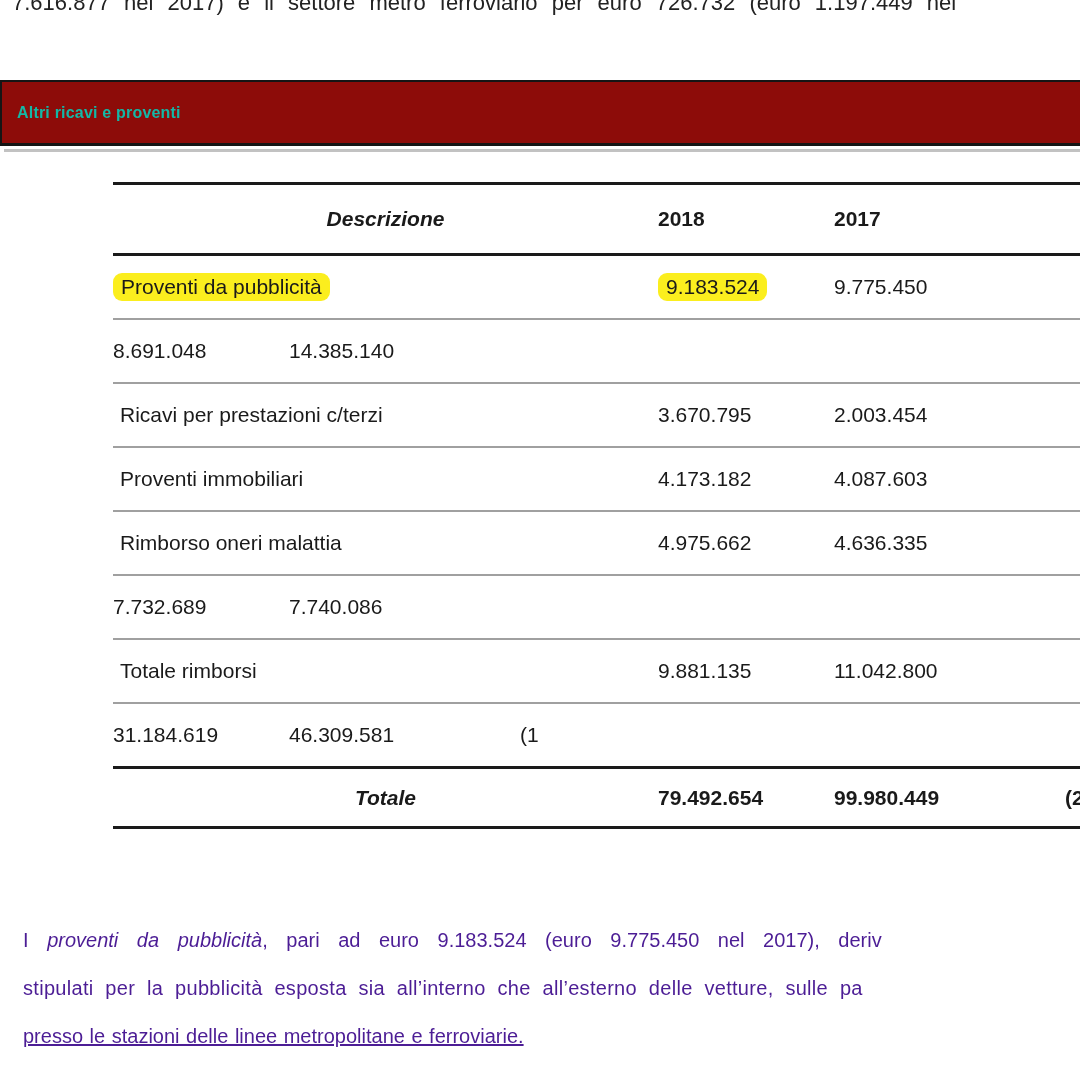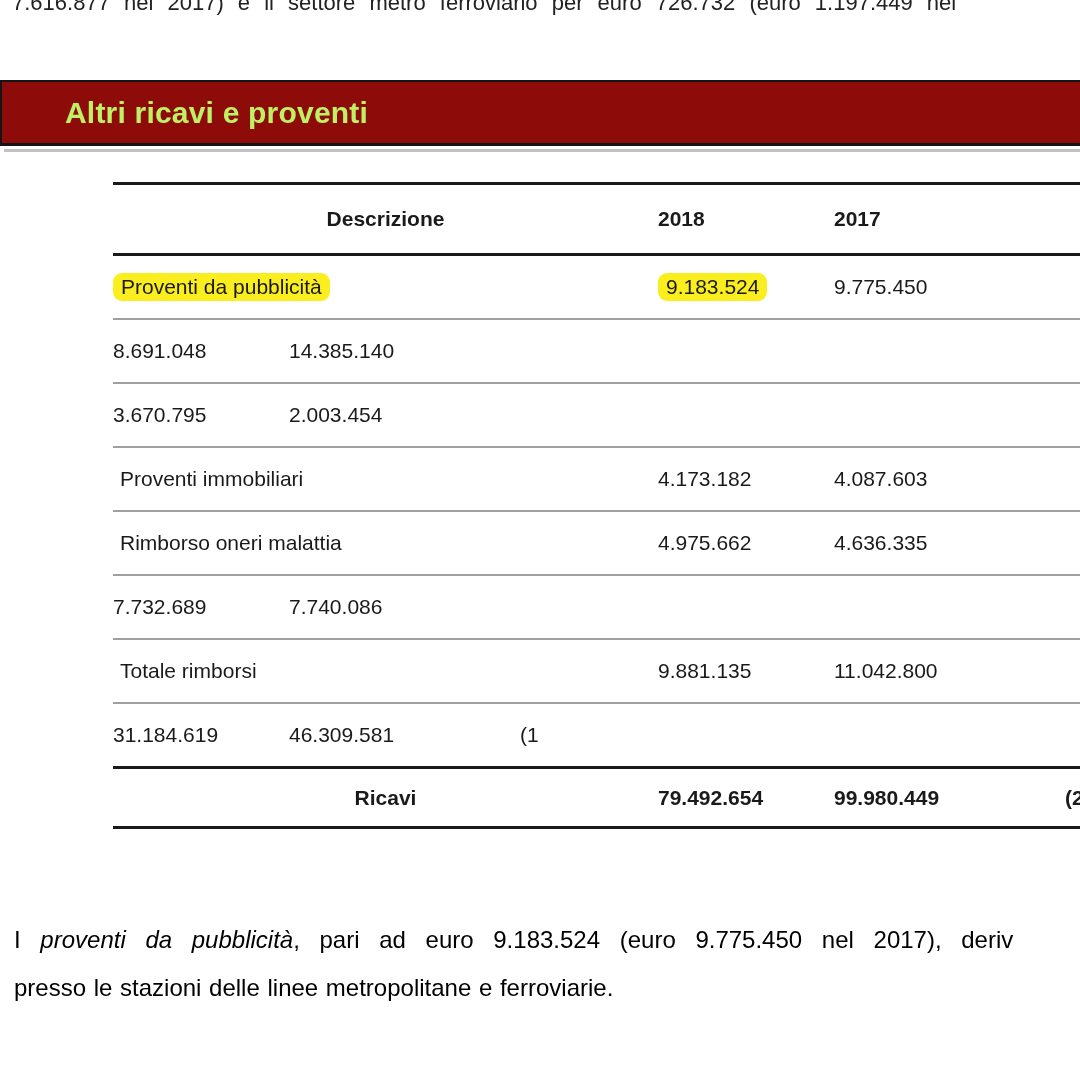--- a/index.html
+++ b/index.html
@@ -30,25 +30,24 @@
     width: 1200px; height: 66px;
     box-sizing: border-box;
     background: #8d0c09;
     border: 2px solid #151515;
     border-bottom-width: 3px;
     display: flex;
     align-items: center;
     padding-left: 15px;
   }
   .section-bar .title {
-    color: #bef264;
+    color: #14b8a6;
     font-weight: bold;
-    font-size: 30px;
+    font-size: 16px;
     letter-spacing: 0.2px;
-    margin-left: 48px;
   }
   .section-bar-shadow {
     position: absolute;
     top: 149px; left: 4px;
     width: 1196px; height: 3px;
     background: #c2c2c2;
   }
 
   
   .fin-table {
@@ -76,45 +75,45 @@
   .trow.last-data {
     height: 65px;
     border-bottom: 3px solid #1a1a1a;
   }
   .trow.total {
     height: 60px;
     border-bottom: 3px solid #1a1a1a;
     font-weight: bold;
   }
   .c-desc { width: 545px; box-sizing: border-box; padding-left: 7px; text-align: left; }
-  .c-desc.center { text-align: center; padding-left: 0; }
+  .c-desc.center { text-align: center; padding-left: 0; font-style: italic; }
   .c-2018 { width: 176px; }
   .c-2017 { width: 184px; text-align: left; }
   .c-var  { width: 232px; box-sizing: border-box; padding-left: 47px; text-align: left; }
 
   .hl {
     background: #fbee1e;
     border-radius: 9px;
     padding: 2px 8px 3px 8px;
   }
   .hl-label { margin-left: -7px; }
   .hl-num   { margin-right: -8px; margin-top: 36px; }
 
   
   .paragraph {
     position: absolute;
-    left: 14px; top: 916px;
-    font-size: 24px;
+    left: 23px; top: 916px;
+    font-size: 20px;
     line-height: 48px;
     white-space: nowrap;
-    color: #000000;
+    color: #4c1d95;
   }
   .pline1 { word-spacing: 13px; }
   .pline2 { word-spacing: 6px; letter-spacing: 0.3px; }
-  .pline3 { word-spacing: 1px; }
+  .pline3 { word-spacing: 1px; text-decoration: underline; }
   .it { font-style: italic; }
 </style>
 </head>
 <body>
 
 <div class="top-fragment">7.616.877 nel 2017) e il settore metro ferroviario per euro 726.732 (euro 1.197.449 nel</div>
 
 <div class="section-bar">
   <span class="title">Altri ricavi e proventi</span>
 </div>
@@ -136,20 +135,21 @@
     <div class="c-var"></div>
   </div>
 
   <div class="trow">
     <div class="c-2018">8.691.048</div>
     <div class="c-2017">14.385.140</div>
     <div class="c-var"></div>
   </div>
 
   <div class="trow">
+    <div class="c-desc">Ricavi per prestazioni c/terzi</div>
     <div class="c-2018">3.670.795</div>
     <div class="c-2017">2.003.454</div>
     <div class="c-var"></div>
   </div>
 
   <div class="trow">
     <div class="c-desc">Proventi immobiliari</div>
     <div class="c-2018">4.173.182</div>
     <div class="c-2017">4.087.603</div>
     <div class="c-var"></div>
@@ -175,24 +175,25 @@
     <div class="c-var"></div>
   </div>
 
   <div class="trow last-data">
     <div class="c-2018">31.184.619</div>
     <div class="c-2017">46.309.581</div>
     <div class="c-var">(1</div>
   </div>
 
   <div class="trow total">
-    <div class="c-desc center">Ricavi</div>
+    <div class="c-desc center">Totale</div>
     <div class="c-2018">79.492.654</div>
     <div class="c-2017">99.980.449</div>
     <div class="c-var">(2</div>
   </div>
 
 </div>
 
 <div class="paragraph">
   <div class="pline1"><span>I </span><span class="it">proventi da pubblicità</span><span>, pari ad euro 9.183.524 (euro 9.775.450 nel 2017), deriv</span></div>
+  <div class="pline2">stipulati per la pubblicità esposta sia all’interno che all’esterno delle vetture, sulle pa</div>
   <div class="pline3">presso le stazioni delle linee metropolitane e ferroviarie.</div>
 </div>
 
 </body></html>

